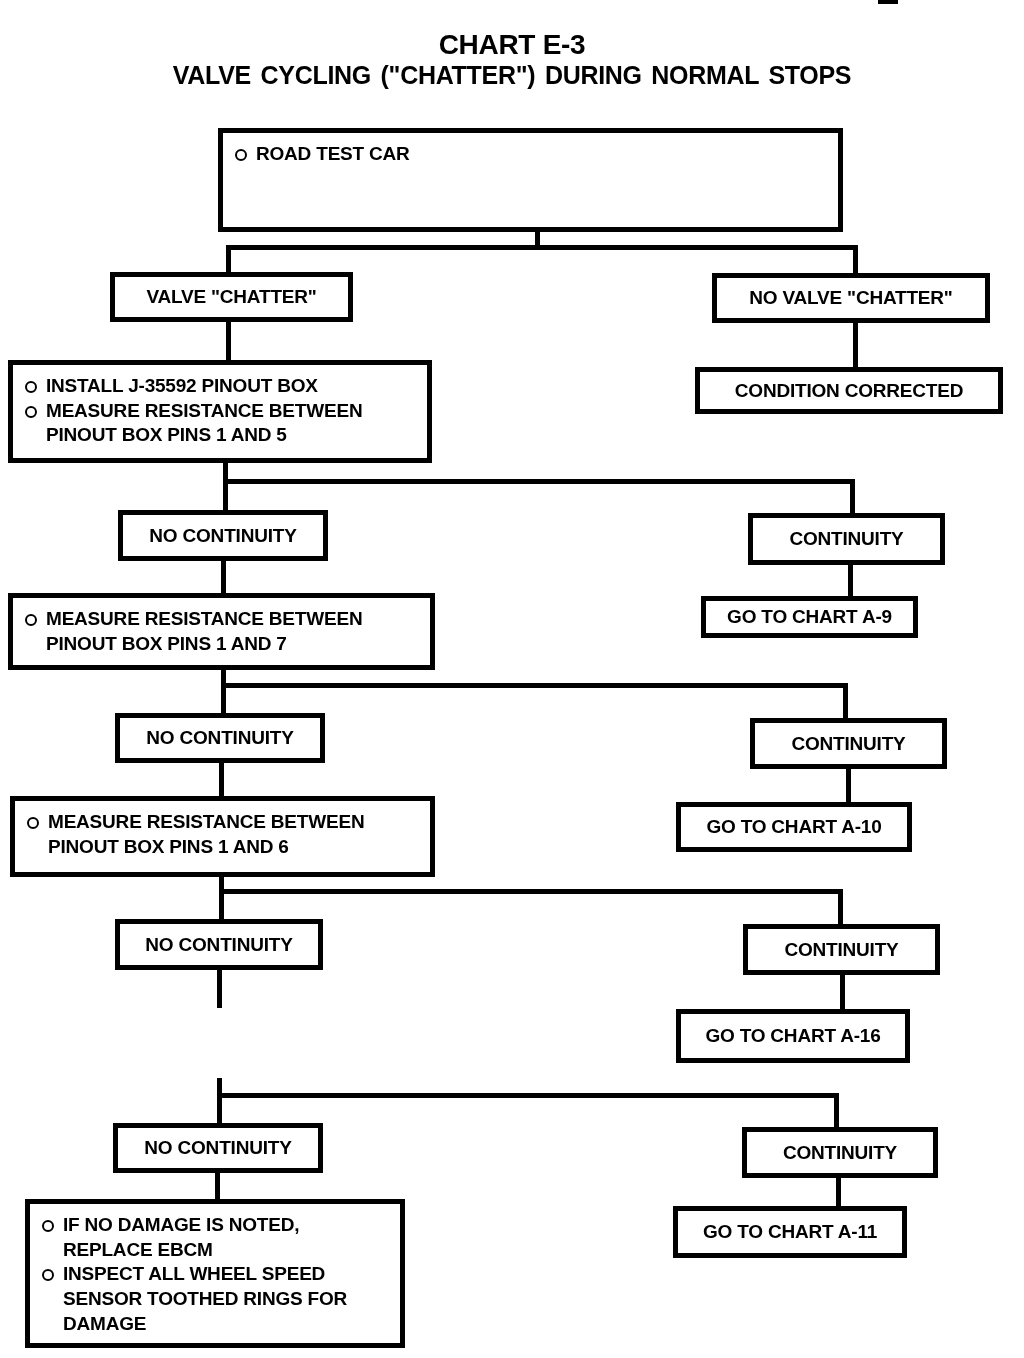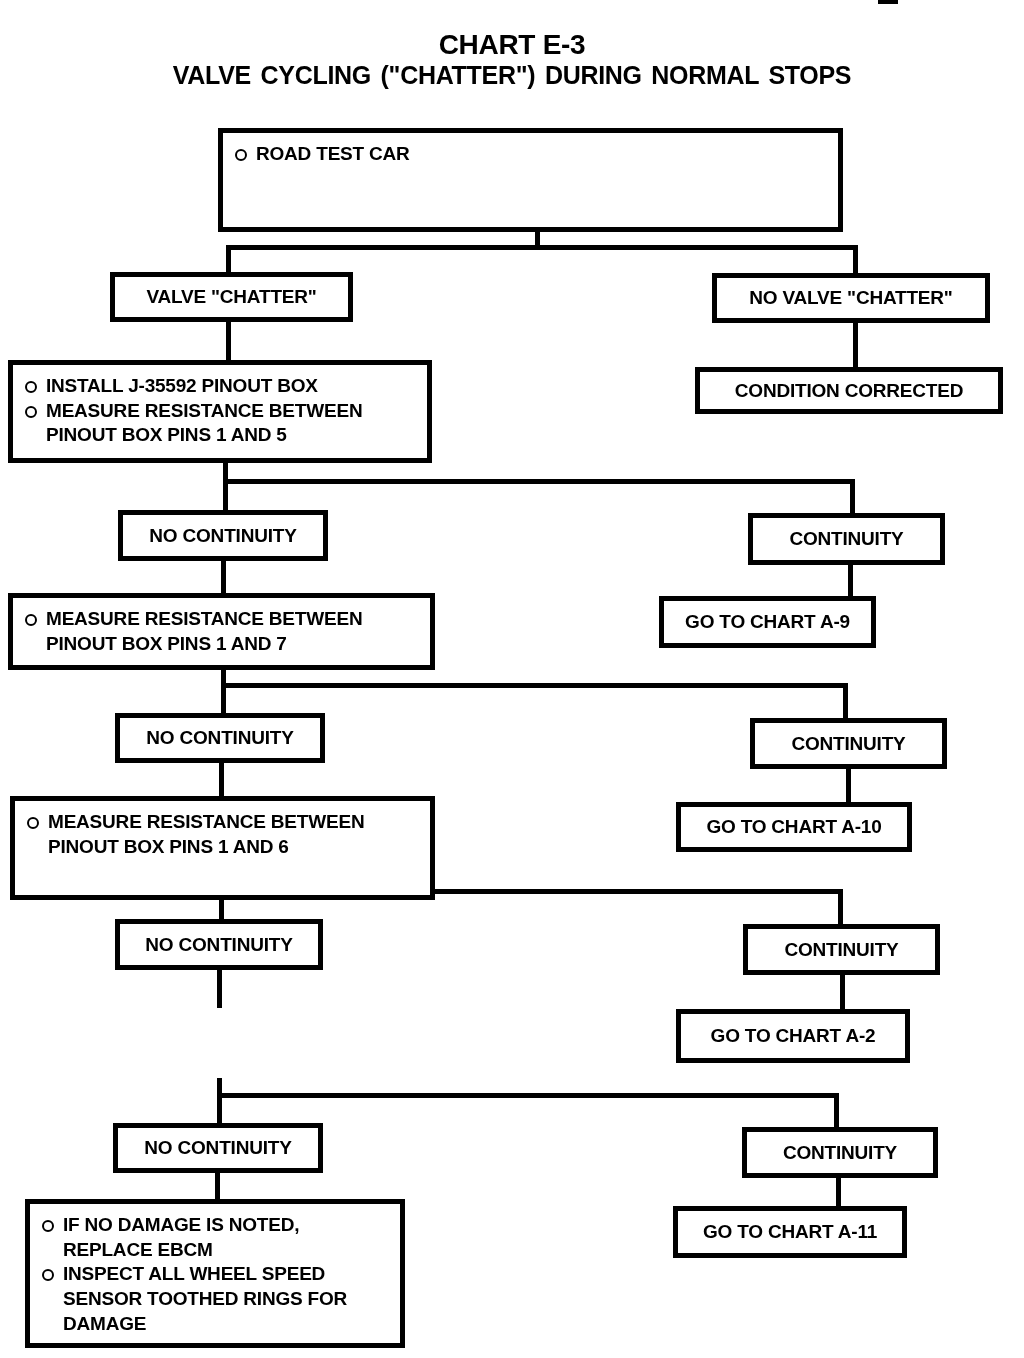--- a/index.html
+++ b/index.html
@@ -134,54 +134,54 @@
     <span>CONTINUITY</span>
   </div>
 
   <div class="box list-box" style="left:8px;top:593px;width:427px;height:77px">
     <div class="li">
       <span class="bullet"></span>
       <span class="li-text">MEASURE RESISTANCE BETWEEN PINOUT BOX PINS 1 AND 7</span>
     </div>
   </div>
 
-  <div class="box label-box" style="left:659px;top:596px;width:217px;height:52px">
+  <div class="box label-box" style="left:701px;top:596px;width:217px;height:42px">
     <span>GO TO CHART A-9</span>
   </div>
 
   <div class="box label-box" style="left:115px;top:713px;width:210px;height:50px">
     <span>NO CONTINUITY</span>
   </div>
 
   <div class="box label-box" style="left:750px;top:718px;width:197px;height:51px">
     <span>CONTINUITY</span>
   </div>
 
-  <div class="box list-box" style="left:10px;top:796px;width:425px;height:104px">
+  <div class="box list-box" style="left:10px;top:796px;width:425px;height:81px">
     <div class="li">
       <span class="bullet"></span>
       <span class="li-text">MEASURE RESISTANCE BETWEEN PINOUT BOX PINS 1 AND 6</span>
     </div>
   </div>
 
   <div class="box label-box" style="left:676px;top:802px;width:236px;height:50px">
     <span>GO TO CHART A-10</span>
   </div>
 
   <div class="box label-box" style="left:115px;top:919px;width:208px;height:51px">
     <span>NO CONTINUITY</span>
   </div>
 
   <div class="box label-box" style="left:743px;top:924px;width:197px;height:51px">
     <span>CONTINUITY</span>
   </div>
 
 
   <div class="box label-box" style="left:676px;top:1009px;width:234px;height:54px">
-    <span>GO TO CHART A-2</span>
+    <span>GO TO CHART A-16</span>
   </div>
 
   <div class="box label-box" style="left:113px;top:1123px;width:210px;height:50px">
     <span>NO CONTINUITY</span>
   </div>
 
   <div class="box label-box" style="left:742px;top:1127px;width:196px;height:51px">
     <span>CONTINUITY</span>
   </div>
 

